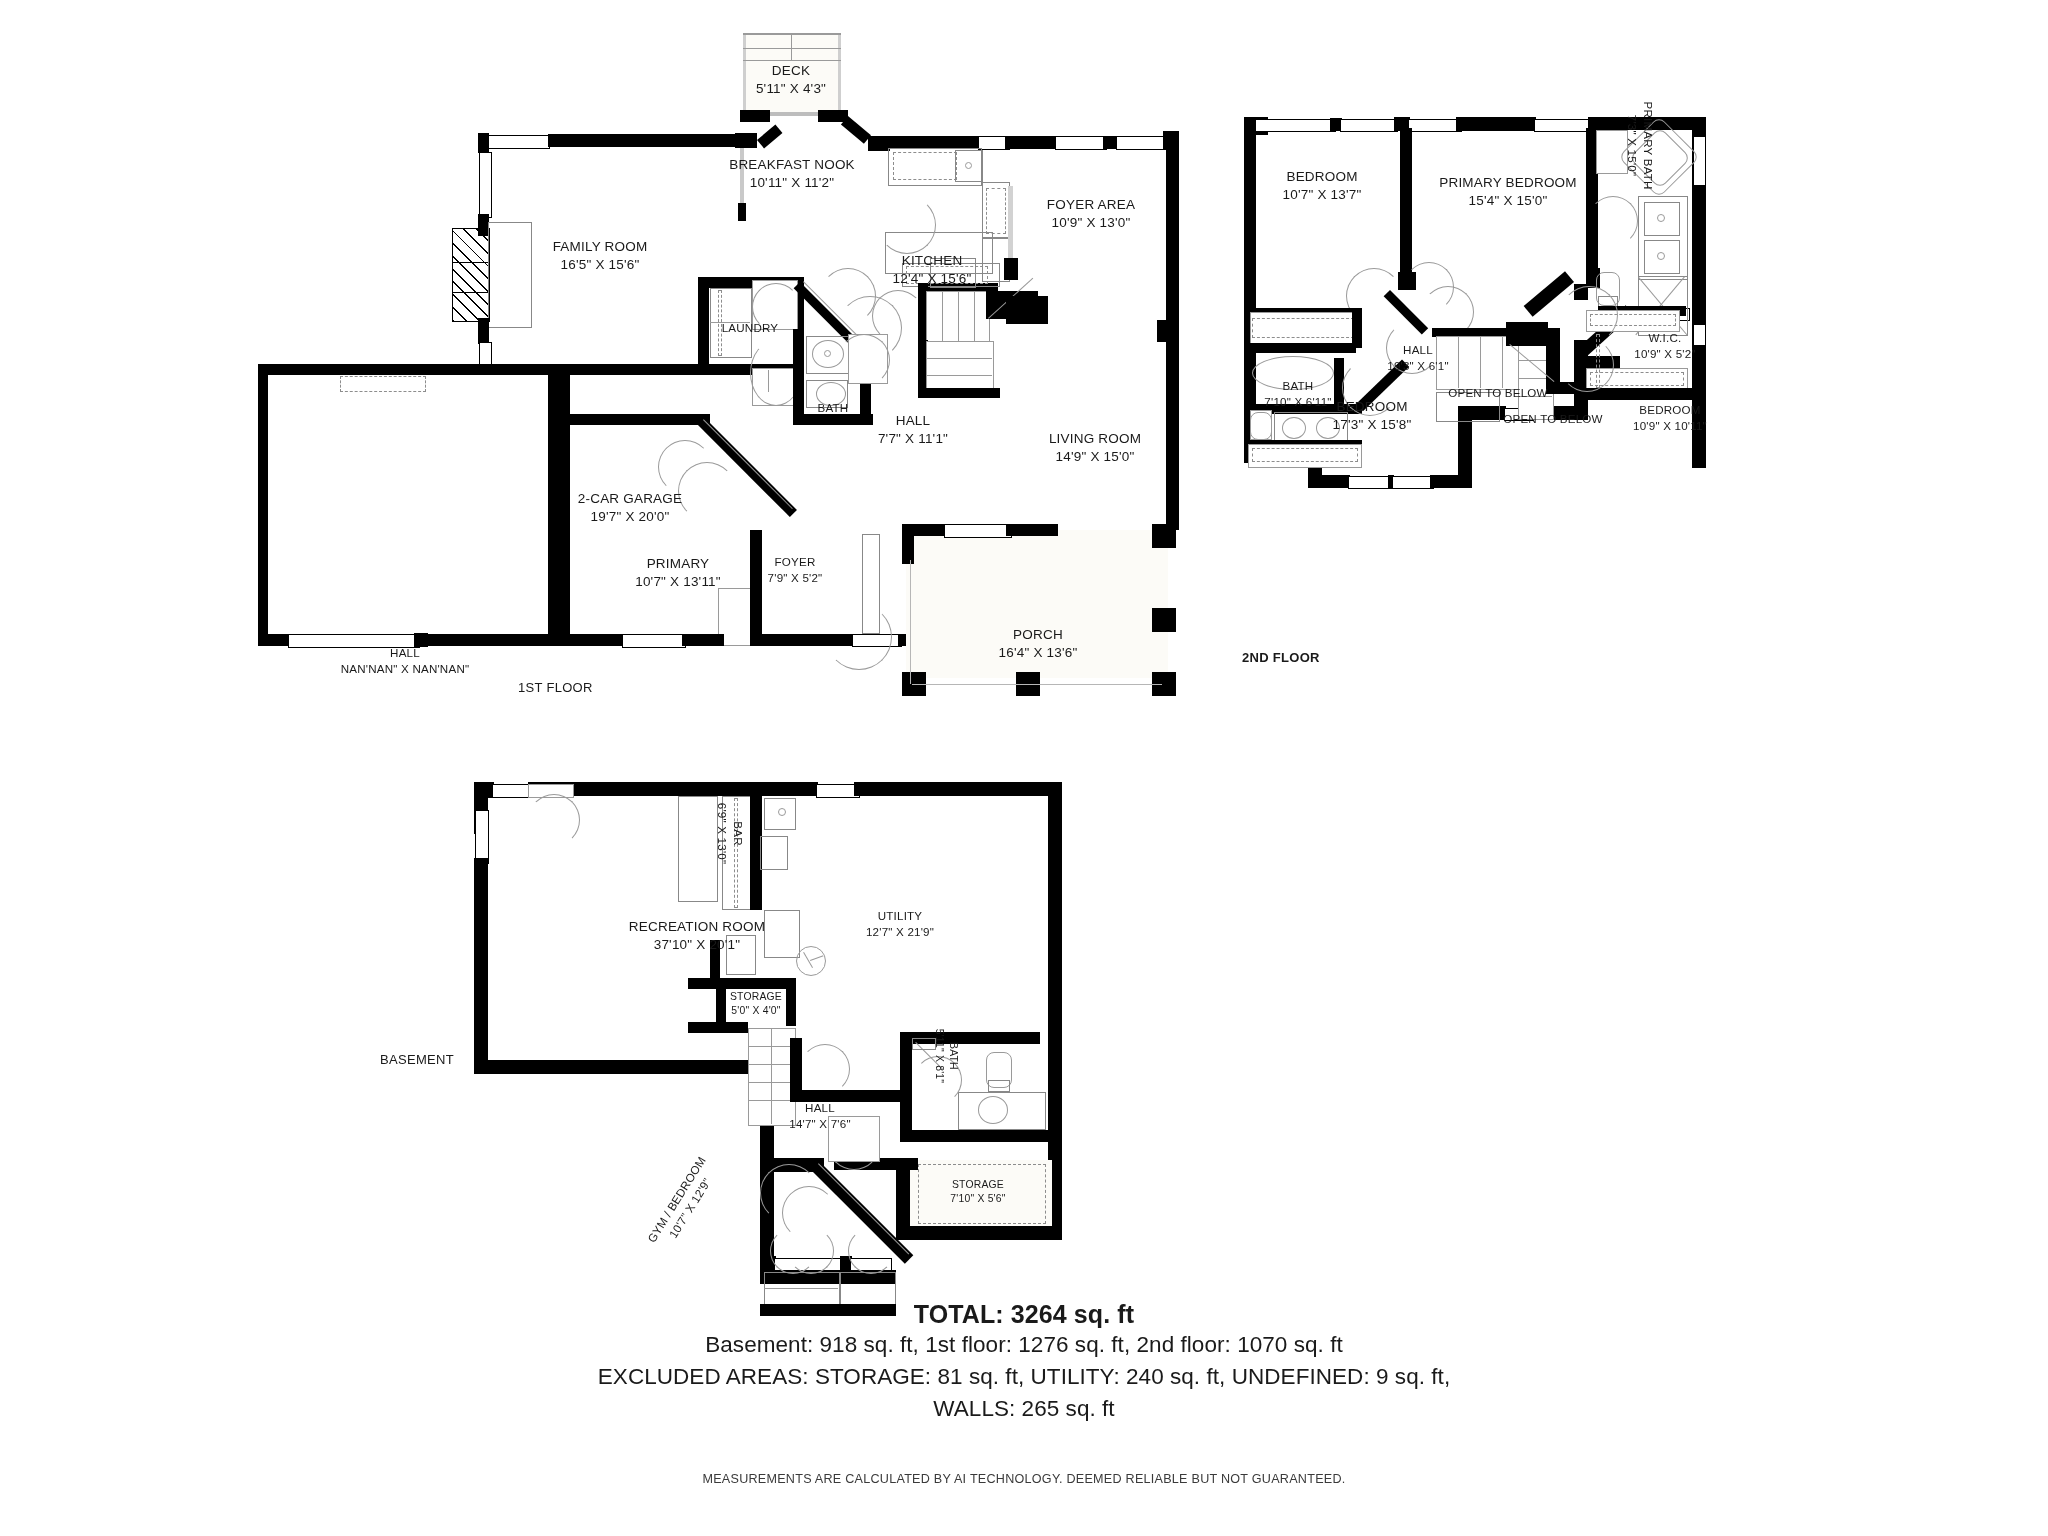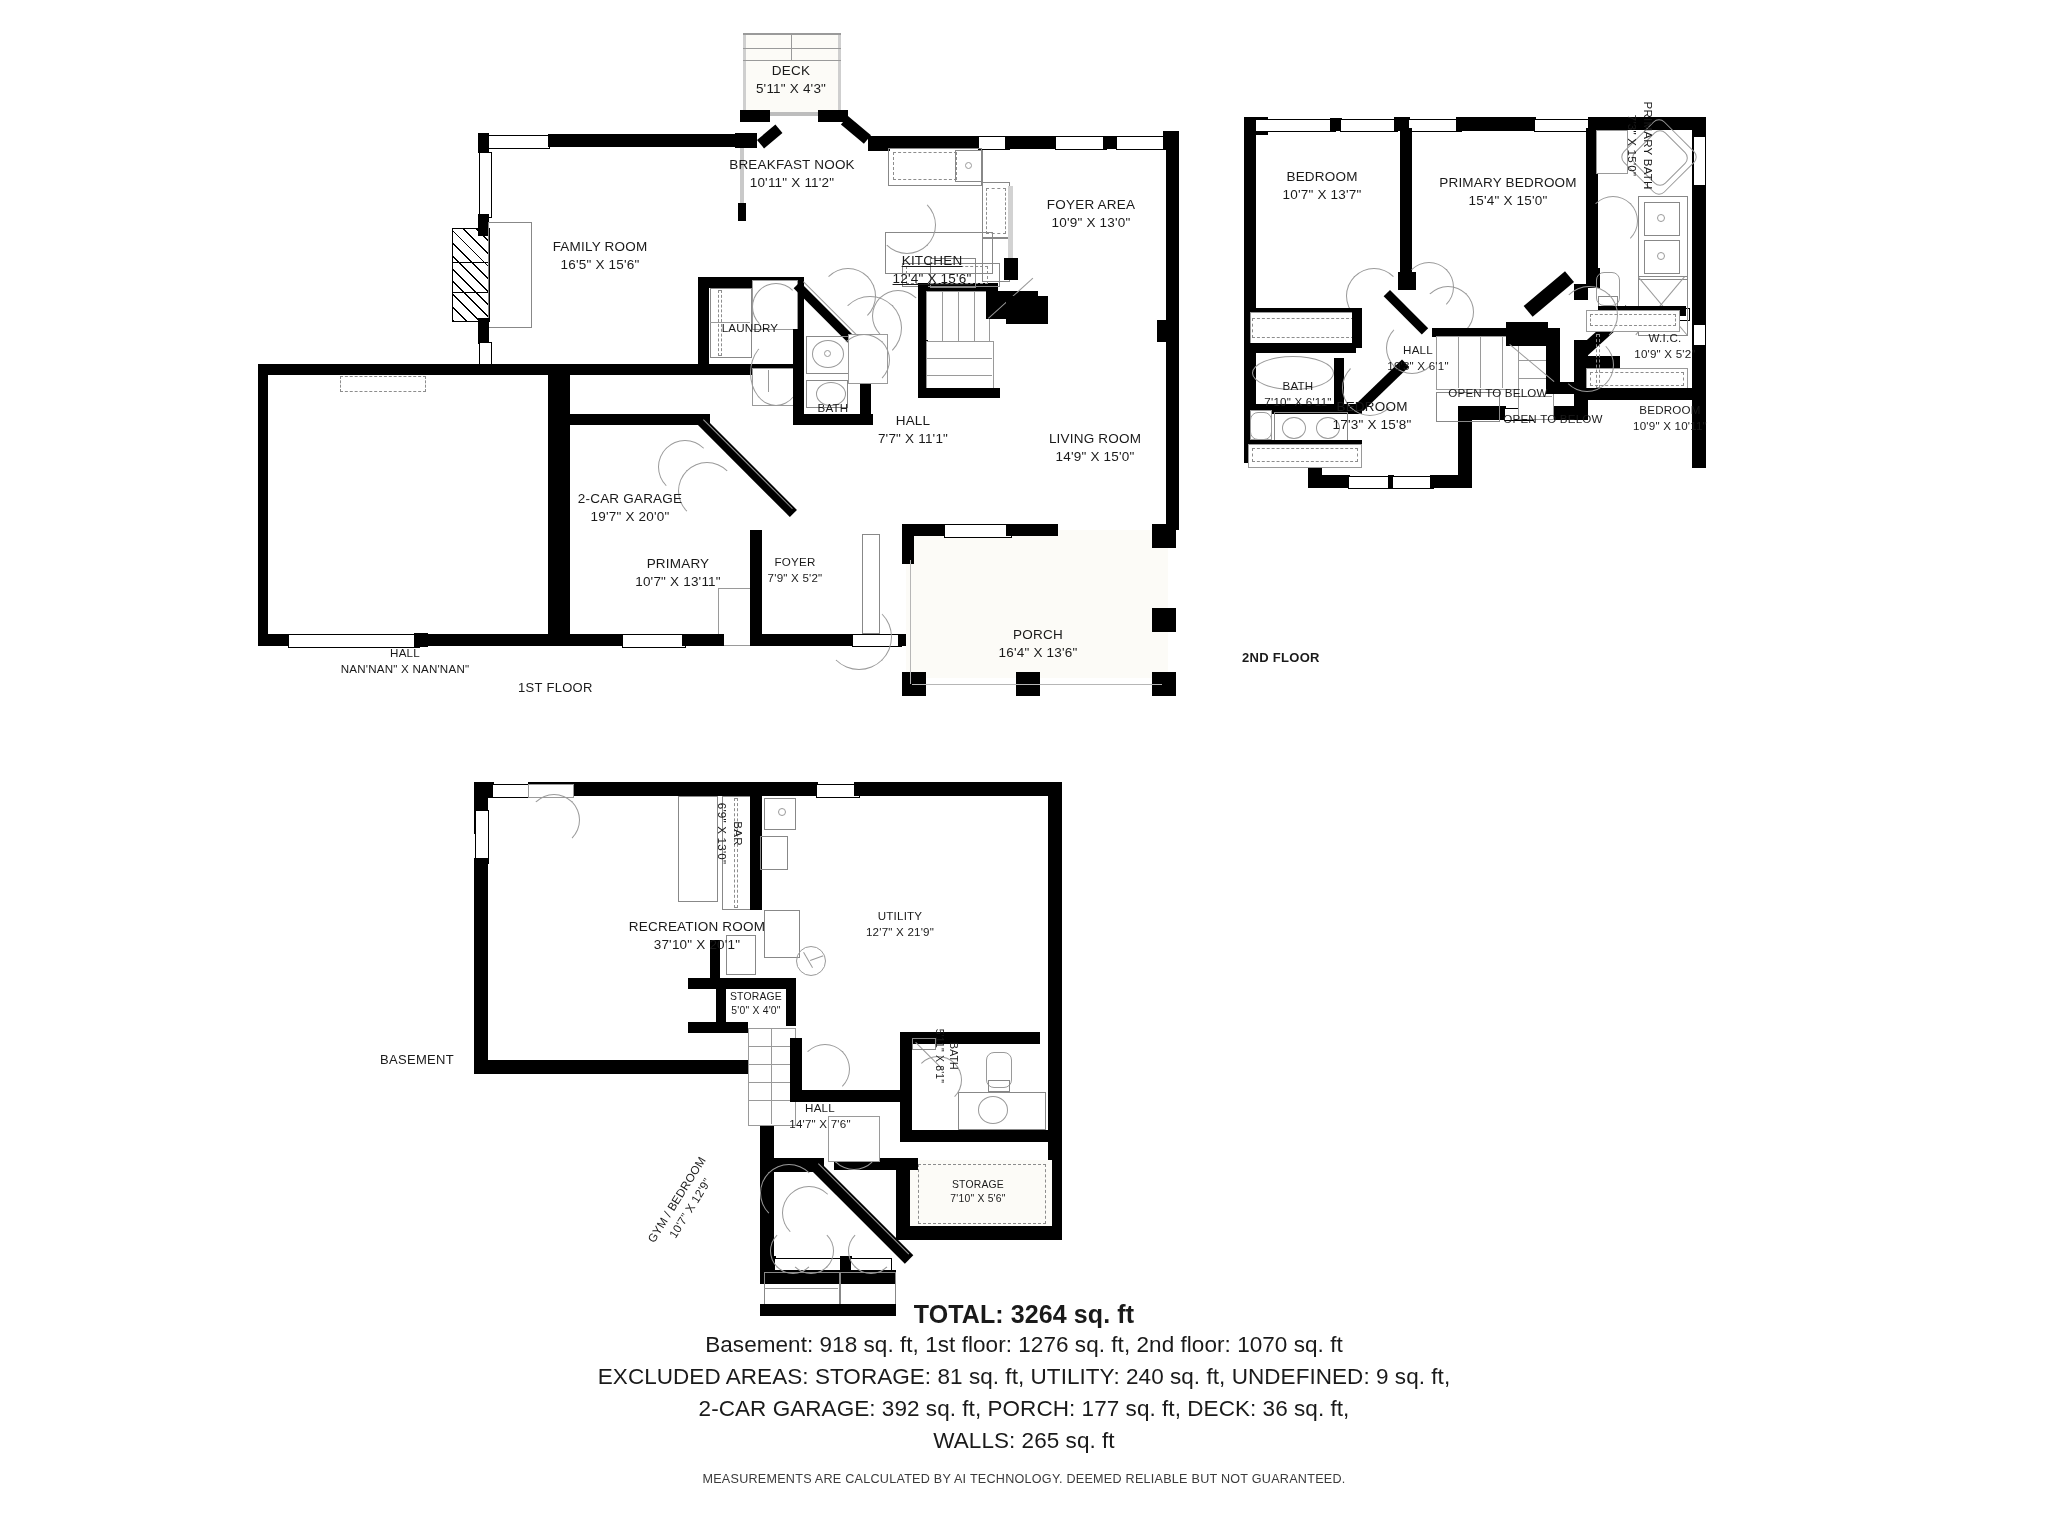--- a/index.html
+++ b/index.html
@@ -208,21 +208,21 @@
   <div class="w" style="left:1006px;top:296px;width:42px;height:28px;"></div>
 
   <div class="lbl" style="left:670px;top:156px;width:244px;">
     <div class="nm">BREAKFAST NOOK</div>
     <div class="dm">10'11" X 11'2"</div>
   </div>
   <div class="lbl" style="left:490px;top:238px;width:220px;">
     <div class="nm">FAMILY ROOM</div>
     <div class="dm">16'5" X 15'6"</div>
   </div>
-  <div class="lbl" style="left:832px;top:252px;width:200px;text-decoration:underline;">
+  <div class="lbl" style="left:832px;top:252px;width:200px;">
     <div class="nm">KITCHEN</div>
     <div class="dm">12'4" X 15'6"</div>
   </div>
   <div class="lbl" style="left:1000px;top:196px;width:182px;">
     <div class="nm">FOYER AREA</div>
     <div class="dm">10'9" X 13'0"</div>
   </div>
   <div class="lbl sm" style="left:700px;top:320px;width:100px;">
     <div class="nm">LAUNDRY</div>
   </div>
@@ -538,20 +538,19 @@
     <div class="nm">STORAGE</div>
     <div class="dm">7'10" X 5'6"</div>
   </div>
   <div class="floorcap" style="left:-50px;top:292px;">BASEMENT</div>
 </div>
 
 <div class="summary" style="top:1300px;">
   <div class="total">TOTAL: 3264 sq. ft</div>
   <div class="sline">Basement: 918 sq. ft, 1st floor: 1276 sq. ft, 2nd floor: 1070 sq. ft</div>
   <div class="sline">EXCLUDED AREAS: STORAGE: 81 sq. ft, UTILITY: 240 sq. ft, UNDEFINED: 9 sq. ft,</div>
-  <div class="sline">2-CAR GARAGE: 392 sq. ft, PORCH: 177 sq. ft, DECK: 36 sq. ft,</div>
   <div class="sline">WALLS: 265 sq. ft</div>
 </div>
 <div class="summary" style="top:1472px;">
   <div class="disc">MEASUREMENTS ARE CALCULATED BY AI TECHNOLOGY. DEEMED RELIABLE BUT NOT GUARANTEED.</div>
 </div>
 
 </div>
 
 </body></html>

